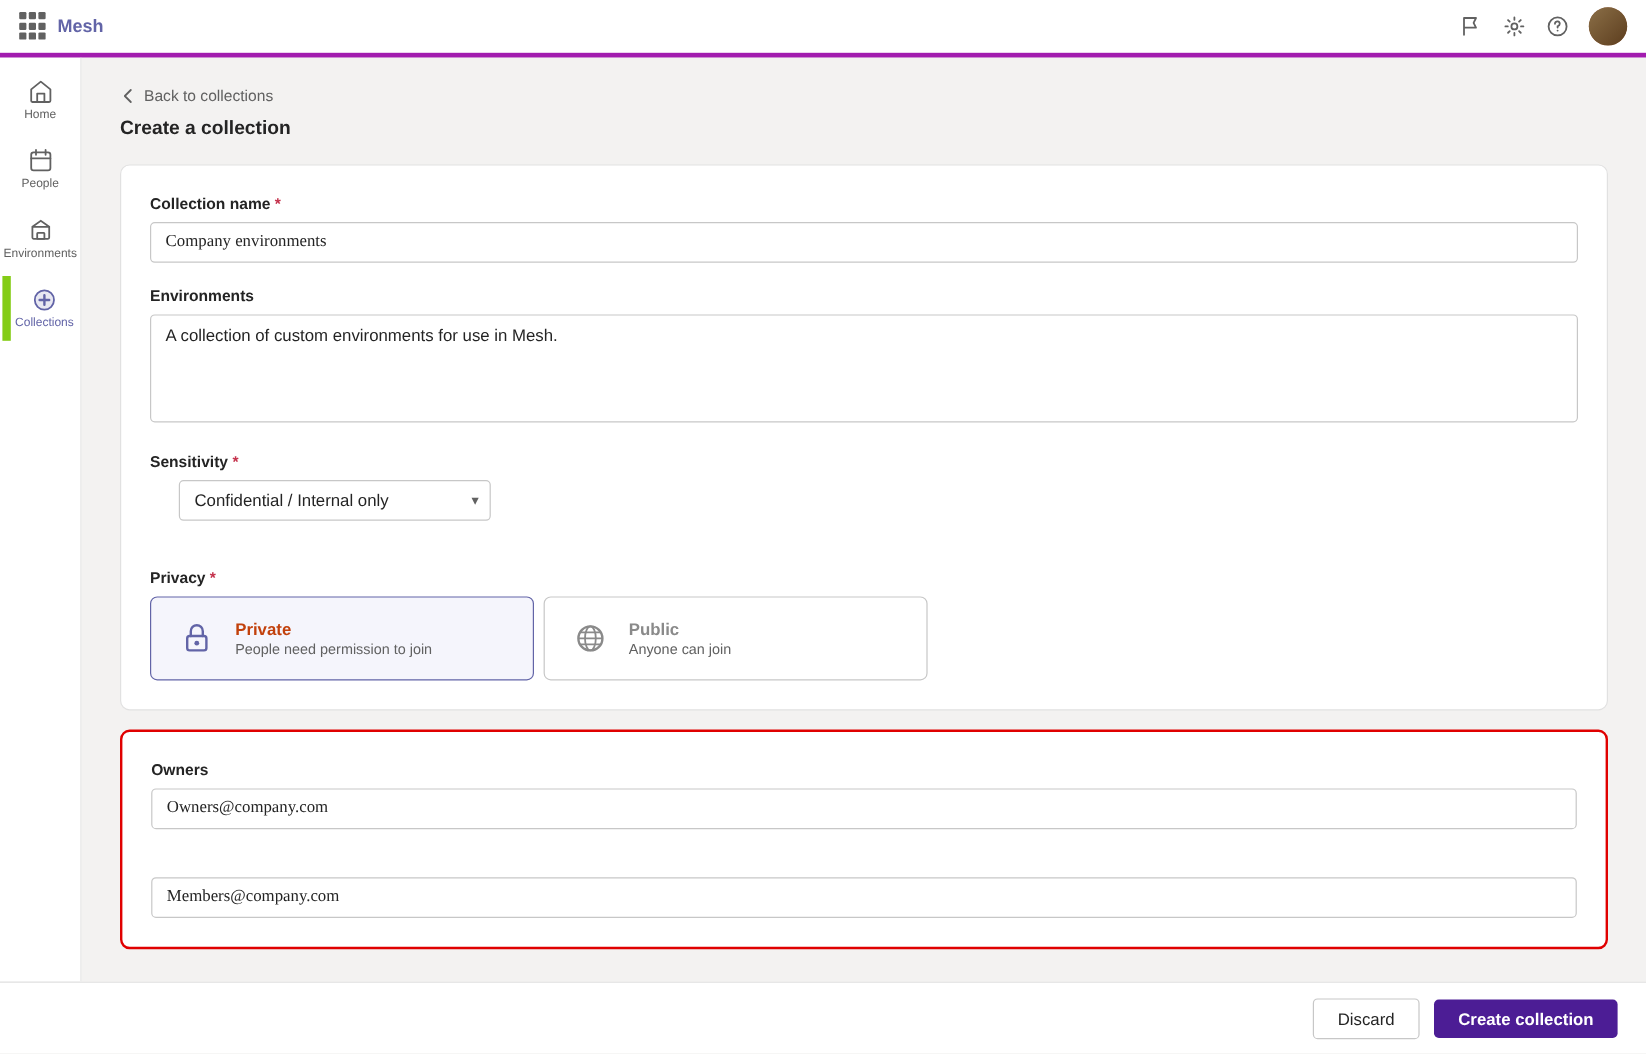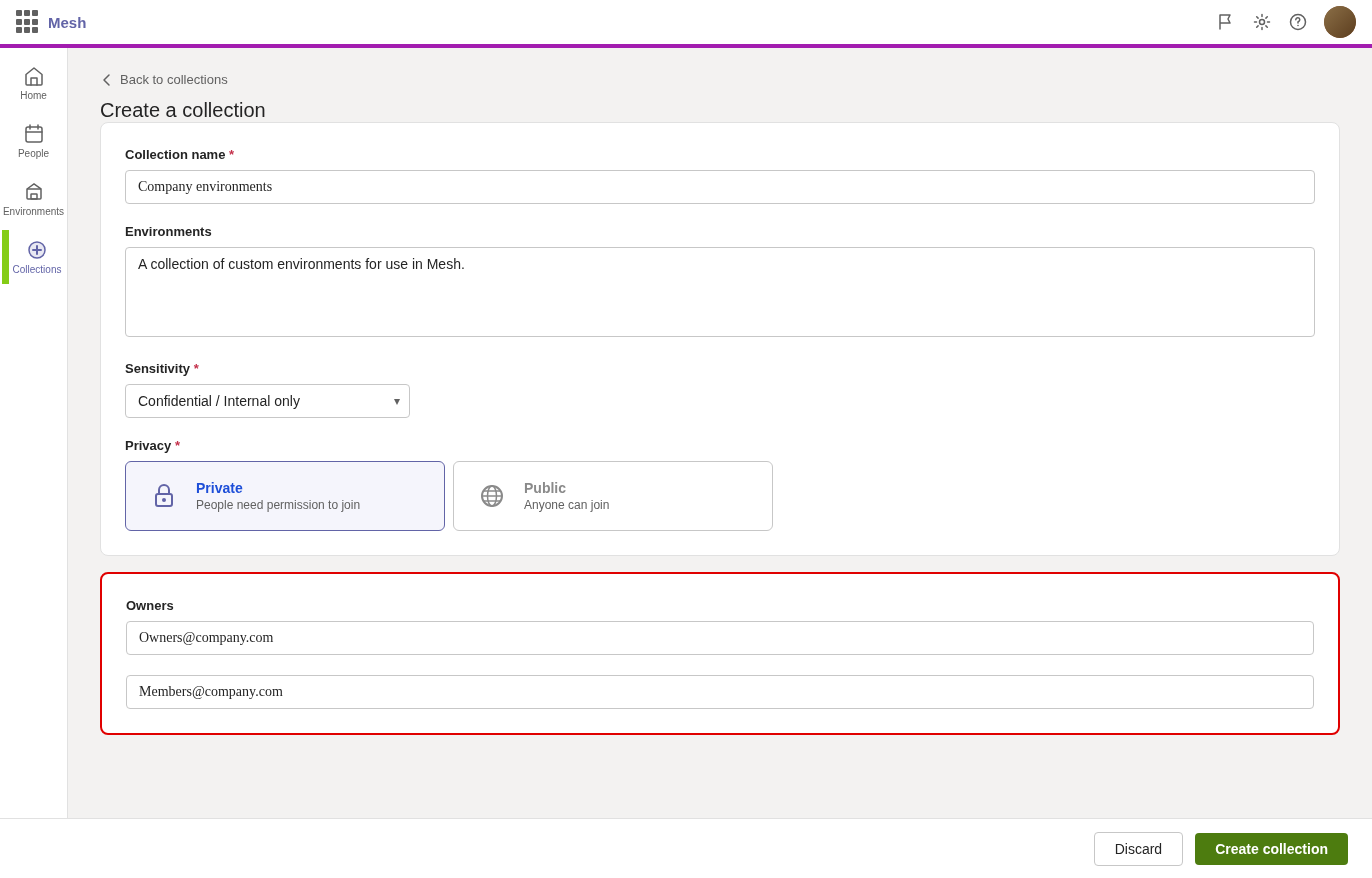--- a/index.html
+++ b/index.html
@@ -91,23 +91,24 @@
       padding: 24px 32px;
     }
 
     .back-link {
       display: flex; align-items: center; gap: 6px;
       color: #616161; font-size: 13px; cursor: pointer;
       margin-bottom: 12px;
     }
 
     .page-title {
-      font-size: 20px;
-      font-weight: 400;
-      color: #242424;
+      font-size: 16px;
+      font-weight: 700;
+      color: #242424;
+      margin-bottom: 20px;
     }
 
     .form-card {
       background: #fff;
       border-radius: 8px;
       padding: 24px;
       margin-bottom: 16px;
       border: 1px solid #e1e1e1;
     }
 
@@ -137,24 +138,24 @@
       padding: 8px 12px;
       font-size: 14px;
       color: #242424;
       outline: none;
       font-family: 'Segoe UI', sans-serif;
       resize: none;
       height: 90px;
     }
 
     .form-group { margin-bottom: 20px; }
-    .form-group:last-child { margin-bottom: 0; }
+    .form-group:last-child { margin-bottom: 0; margin-top: 40px; }
 
     .select-wrapper {
-      position: relative; display: inline-block; width: 285px;
+      position: relative; display: inline-block; width: 260px; margin-left: 24px;
     }
     .select-input {
       appearance: none;
       border: 1px solid #c7c7c7;
       border-radius: 4px;
       padding: 8px 36px 8px 12px;
       font-size: 14px;
       color: #242424;
       background: #fff;
       width: 100%;
@@ -185,21 +186,21 @@
       border-color: #6264a7;
       background: #f5f5fc;
     }
     .privacy-option .po-icon {
       width: 36px; height: 36px; display: flex; align-items: center; justify-content: center;
       color: #6264a7;
       flex-shrink: 0;
     }
     .privacy-option .po-text {}
     .privacy-option .po-title {
-      font-size: 14px; font-weight: 600; color: #1d4ed8;
+      font-size: 14px; font-weight: 600; color: #c2410c;
     }
     .privacy-option .po-desc {
       font-size: 12px; color: #616161; margin-top: 2px;
     }
     .privacy-option.unselected .po-icon { color: #8a8a8a; }
     .privacy-option.unselected .po-title { color: #8a8a8a; }
 
     
     .owners-card {
       background: #fff;
@@ -226,21 +227,21 @@
       background: #fff;
       font-size: 14px;
       color: #242424;
       cursor: pointer;
       font-family: 'Segoe UI', sans-serif;
     }
     .btn-create {
       padding: 8px 20px;
       border: none;
       border-radius: 4px;
-      background: #4d7c0f;
+      background: #4c1d95;
       font-size: 14px;
       color: #fff;
       cursor: pointer;
       font-family: 'Segoe UI', sans-serif;
       font-weight: 600;
     }
   </style>
 </head>
 <body>
 

